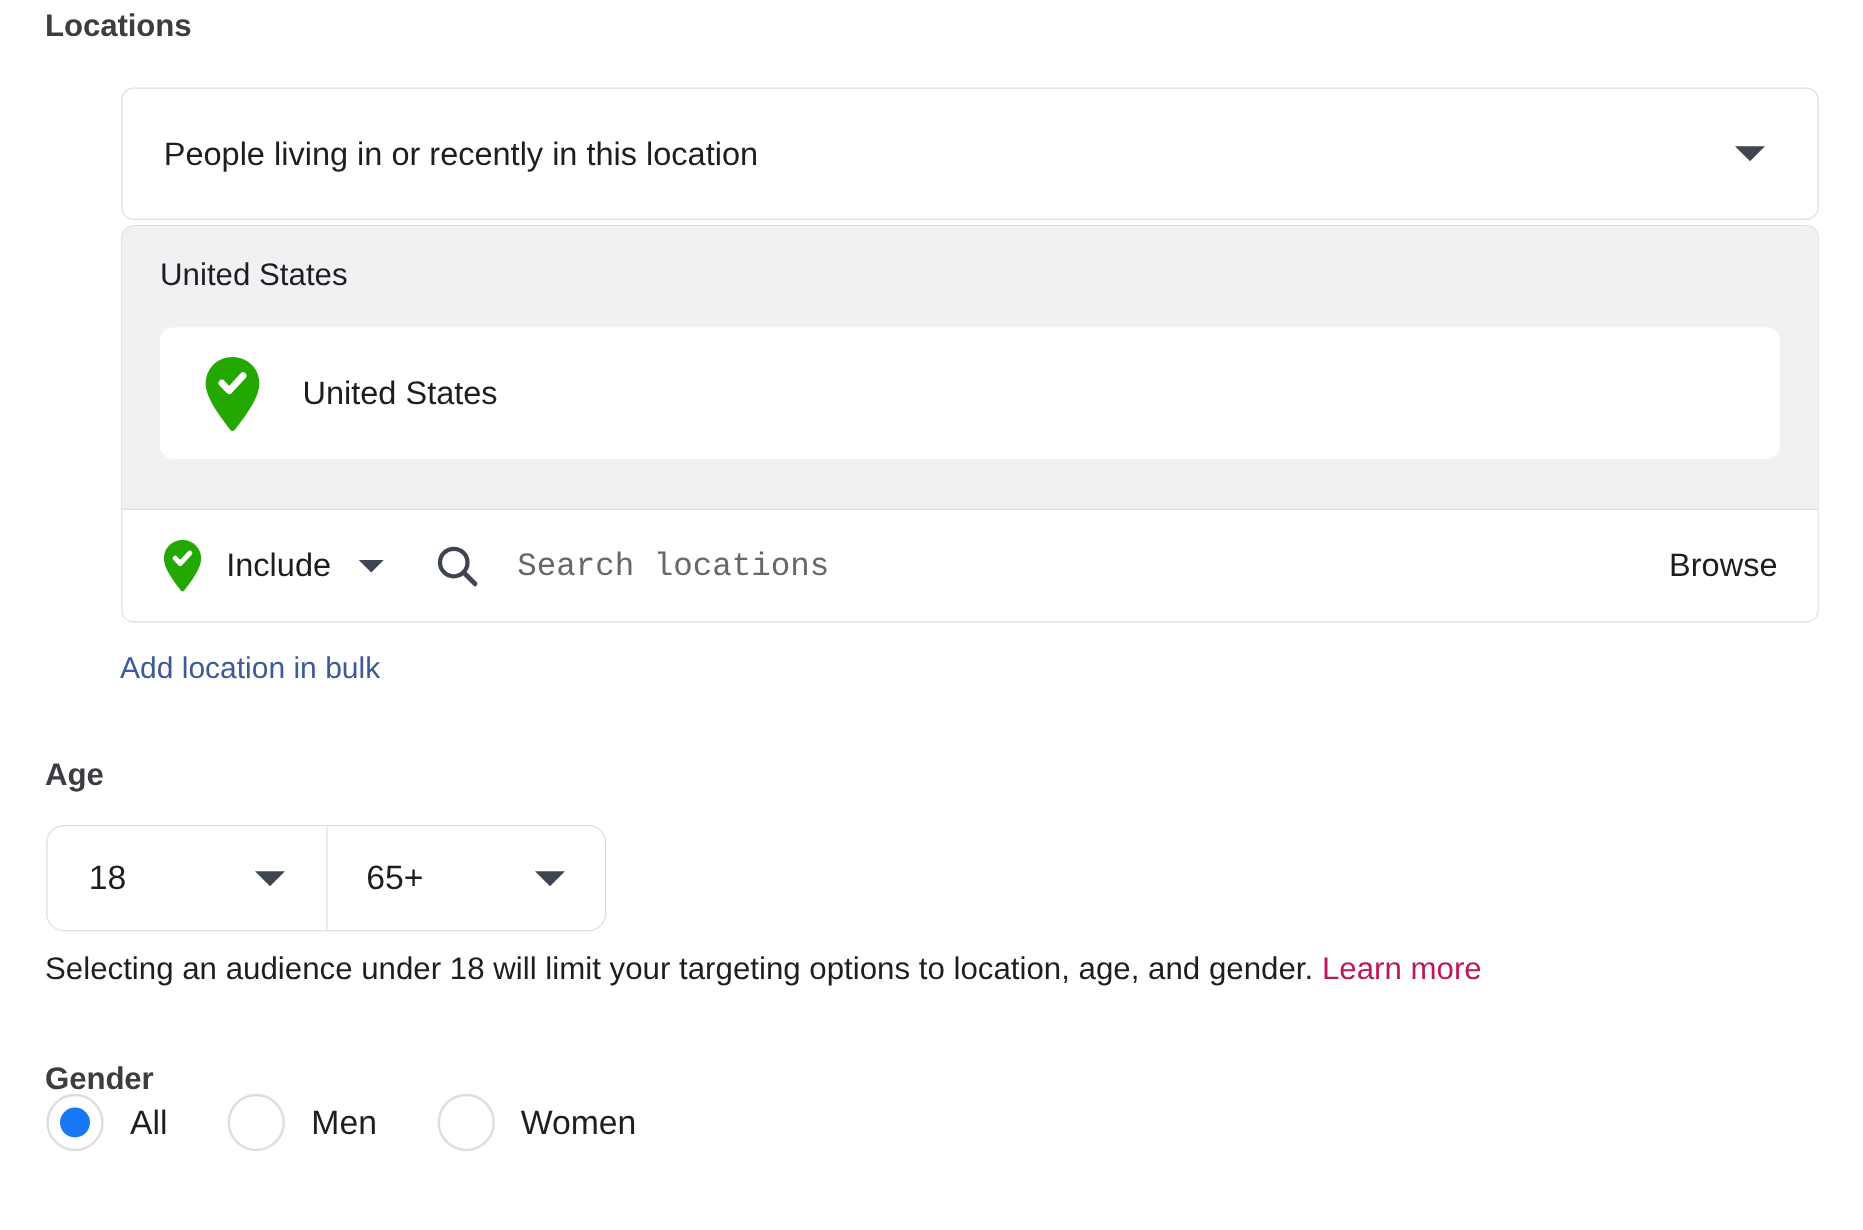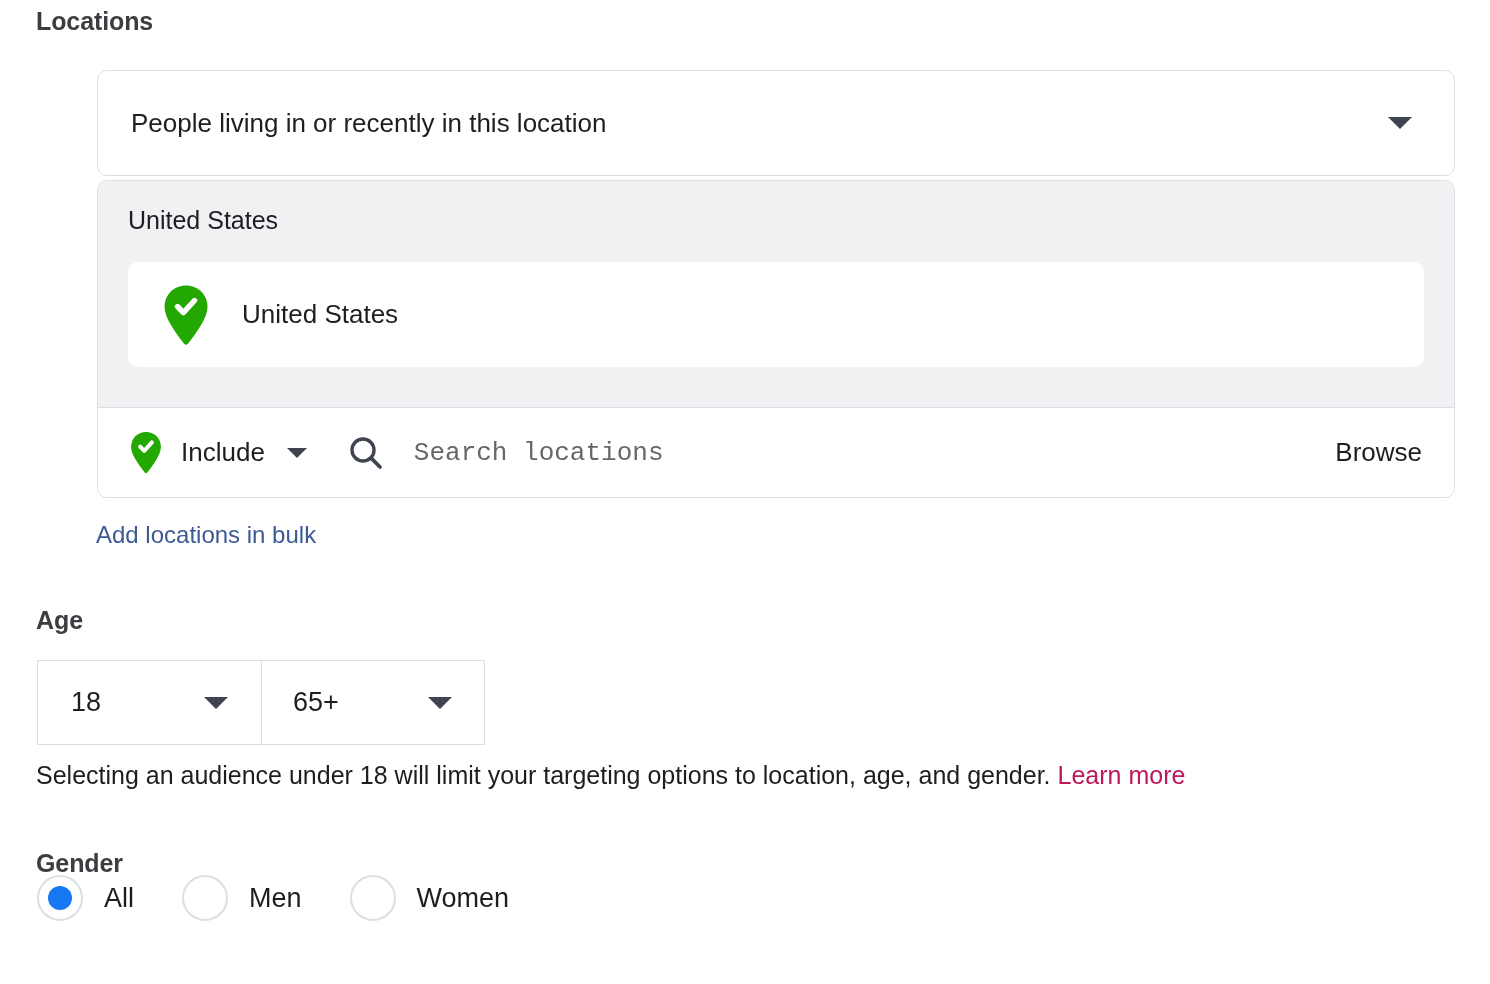--- a/index.html
+++ b/index.html
@@ -199,21 +199,21 @@
     top: 606px;
   }
   #age-range-control {
     position: absolute;
     left: 37px;
     top: 660px;
     width: 448px;
     height: 85px;
     box-sizing: border-box;
     border: 1px solid #dcdee1;
-    border-radius: 0;
+    border-radius: 14px;
     background: #fff;
     display: flex;
   }
   .age-dropdown {
     flex: none;
     display: flex;
     align-items: center;
     height: 100%;
     box-sizing: border-box;
     cursor: pointer;
@@ -349,21 +349,21 @@
           <line x1="24.2" y1="24.2" x2="33" y2="33" stroke="#3e4450" stroke-width="3.8" stroke-linecap="round"></line>
         </svg>
       </span>
 
       <input id="search-locations-input" type="text" placeholder="Search locations" style="">
 
       <span id="browse-button">Browse</span>
     </div>
   </div>
 
-  <div id="add-locations-bulk-link">Add locations in bulk</div>
+  <div id="add-locations-bulk-link">Add location in bulk</div>
 
   <div id="age-title" class="section-label">Age</div>
 
   <div id="age-range-control">
     <div id="age-min-dropdown" class="age-dropdown">
       <span class="age-value">18</span>
       <span class="caret-wrap">
         <span class="caret"></span>
       </span>
     </div>

